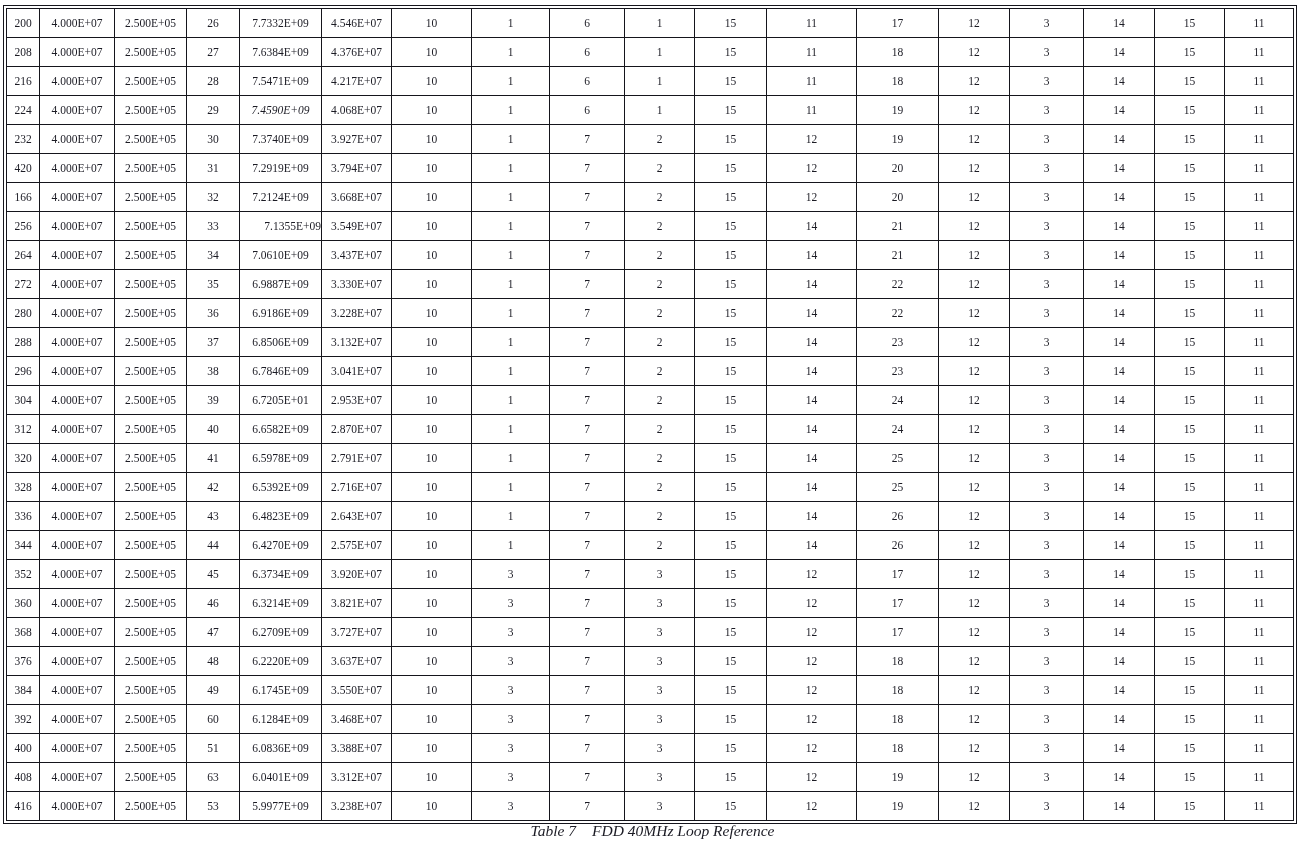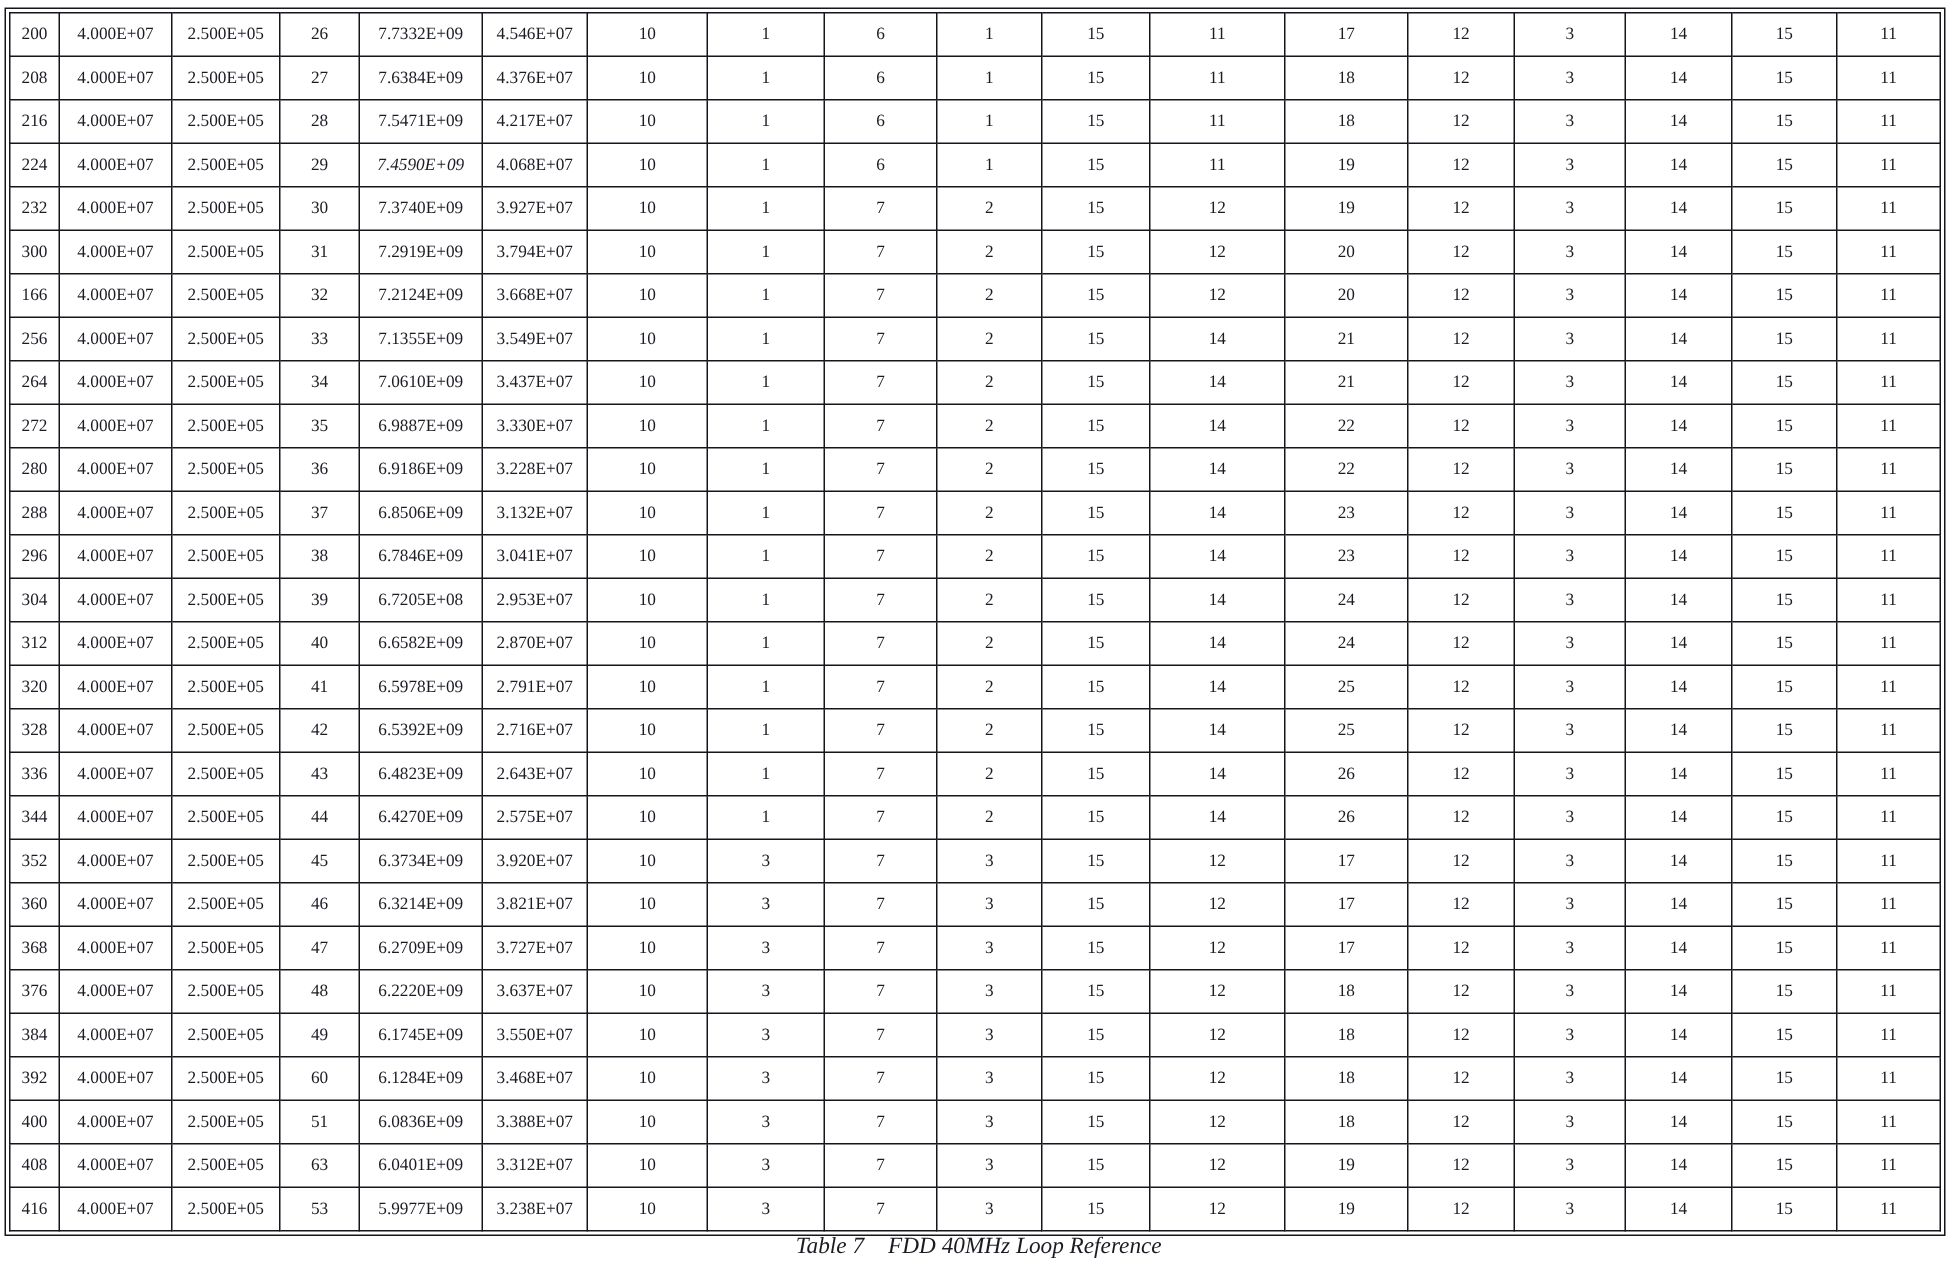--- a/index.html
+++ b/index.html
@@ -178,21 +178,21 @@
             <td style="border-color: rgb(21, 21, 28); color: rgb(27, 27, 36);">15</td>
             <td style="border-color: rgb(21, 21, 28); color: rgb(27, 27, 36);">12</td>
             <td style="border-color: rgb(21, 21, 28); color: rgb(27, 27, 36);">19</td>
             <td style="border-color: rgb(21, 21, 28); color: rgb(27, 27, 36);">12</td>
             <td style="border-color: rgb(21, 21, 28); color: rgb(27, 27, 36);">3</td>
             <td style="border-color: rgb(21, 21, 28); color: rgb(27, 27, 36);">14</td>
             <td style="border-color: rgb(21, 21, 28); color: rgb(27, 27, 36);">15</td>
             <td style="border-color: rgb(21, 21, 28); color: rgb(27, 27, 36);">11</td>
           </tr>
           <tr>
-            <td style="border-color: rgb(21, 21, 28); color: rgb(27, 27, 36);">300</td>
+            <td style="border-color: rgb(21, 21, 28); color: rgb(27, 27, 36);">420</td>
             <td style="border-color: rgb(21, 21, 28); color: rgb(27, 27, 36);">4.000E+07</td>
             <td style="border-color: rgb(21, 21, 28); color: rgb(27, 27, 36);">2.500E+05</td>
             <td style="border-color: rgb(21, 21, 28); color: rgb(27, 27, 36);">31</td>
             <td style="border-color: rgb(21, 21, 28); color: rgb(27, 27, 36);">7.2919E+09</td>
             <td style="border-color: rgb(21, 21, 28); color: rgb(27, 27, 36);">3.794E+07</td>
             <td style="border-color: rgb(21, 21, 28); color: rgb(27, 27, 36);">10</td>
             <td style="border-color: rgb(21, 21, 28); color: rgb(27, 27, 36);">1</td>
             <td style="border-color: rgb(21, 21, 28); color: rgb(27, 27, 36);">7</td>
             <td style="border-color: rgb(21, 21, 28); color: rgb(27, 27, 36);">2</td>
             <td style="border-color: rgb(21, 21, 28); color: rgb(27, 27, 36);">15</td>
@@ -222,21 +222,21 @@
             <td style="border-color: rgb(21, 21, 28); color: rgb(27, 27, 36);">3</td>
             <td style="border-color: rgb(21, 21, 28); color: rgb(27, 27, 36);">14</td>
             <td style="border-color: rgb(21, 21, 28); color: rgb(27, 27, 36);">15</td>
             <td style="border-color: rgb(21, 21, 28); color: rgb(27, 27, 36);">11</td>
           </tr>
           <tr>
             <td style="border-color: rgb(21, 21, 28); color: rgb(27, 27, 36);">256</td>
             <td style="border-color: rgb(21, 21, 28); color: rgb(27, 27, 36);">4.000E+07</td>
             <td style="border-color: rgb(21, 21, 28); color: rgb(27, 27, 36);">2.500E+05</td>
             <td style="border-color: rgb(21, 21, 28); color: rgb(27, 27, 36);">33</td>
-            <td style="border-color: rgb(21, 21, 28); color: rgb(27, 27, 36);">7.1355E+09</td>
+            <td style="border-color: rgb(21, 21, 28); color: rgb(27, 27, 36); text-align: right;">7.1355E+09</td>
             <td style="border-color: rgb(21, 21, 28); color: rgb(27, 27, 36);">3.549E+07</td>
             <td style="border-color: rgb(21, 21, 28); color: rgb(27, 27, 36);">10</td>
             <td style="border-color: rgb(21, 21, 28); color: rgb(27, 27, 36);">1</td>
             <td style="border-color: rgb(21, 21, 28); color: rgb(27, 27, 36);">7</td>
             <td style="border-color: rgb(21, 21, 28); color: rgb(27, 27, 36);">2</td>
             <td style="border-color: rgb(21, 21, 28); color: rgb(27, 27, 36);">15</td>
             <td style="border-color: rgb(21, 21, 28); color: rgb(27, 27, 36);">14</td>
             <td style="border-color: rgb(21, 21, 28); color: rgb(27, 27, 36);">21</td>
             <td style="border-color: rgb(21, 21, 28); color: rgb(27, 27, 36);">12</td>
             <td style="border-color: rgb(21, 21, 28); color: rgb(27, 27, 36);">3</td>
@@ -342,21 +342,21 @@
             <td style="border-color: rgb(21, 21, 28); color: rgb(27, 27, 36);">3</td>
             <td style="border-color: rgb(21, 21, 28); color: rgb(27, 27, 36);">14</td>
             <td style="border-color: rgb(21, 21, 28); color: rgb(27, 27, 36);">15</td>
             <td style="border-color: rgb(21, 21, 28); color: rgb(27, 27, 36);">11</td>
           </tr>
           <tr>
             <td style="border-color: rgb(21, 21, 28); color: rgb(27, 27, 36);">304</td>
             <td style="border-color: rgb(21, 21, 28); color: rgb(27, 27, 36);">4.000E+07</td>
             <td style="border-color: rgb(21, 21, 28); color: rgb(27, 27, 36);">2.500E+05</td>
             <td style="border-color: rgb(21, 21, 28); color: rgb(27, 27, 36);">39</td>
-            <td style="border-color: rgb(21, 21, 28); color: rgb(27, 27, 36);">6.7205E+08</td>
+            <td style="border-color: rgb(21, 21, 28); color: rgb(27, 27, 36);">6.7205E+01</td>
             <td style="border-color: rgb(21, 21, 28); color: rgb(27, 27, 36);">2.953E+07</td>
             <td style="border-color: rgb(21, 21, 28); color: rgb(27, 27, 36);">10</td>
             <td style="border-color: rgb(21, 21, 28); color: rgb(27, 27, 36);">1</td>
             <td style="border-color: rgb(21, 21, 28); color: rgb(27, 27, 36);">7</td>
             <td style="border-color: rgb(21, 21, 28); color: rgb(27, 27, 36);">2</td>
             <td style="border-color: rgb(21, 21, 28); color: rgb(27, 27, 36);">15</td>
             <td style="border-color: rgb(21, 21, 28); color: rgb(27, 27, 36);">14</td>
             <td style="border-color: rgb(21, 21, 28); color: rgb(27, 27, 36);">24</td>
             <td style="border-color: rgb(21, 21, 28); color: rgb(27, 27, 36);">12</td>
             <td style="border-color: rgb(21, 21, 28); color: rgb(27, 27, 36);">3</td>

